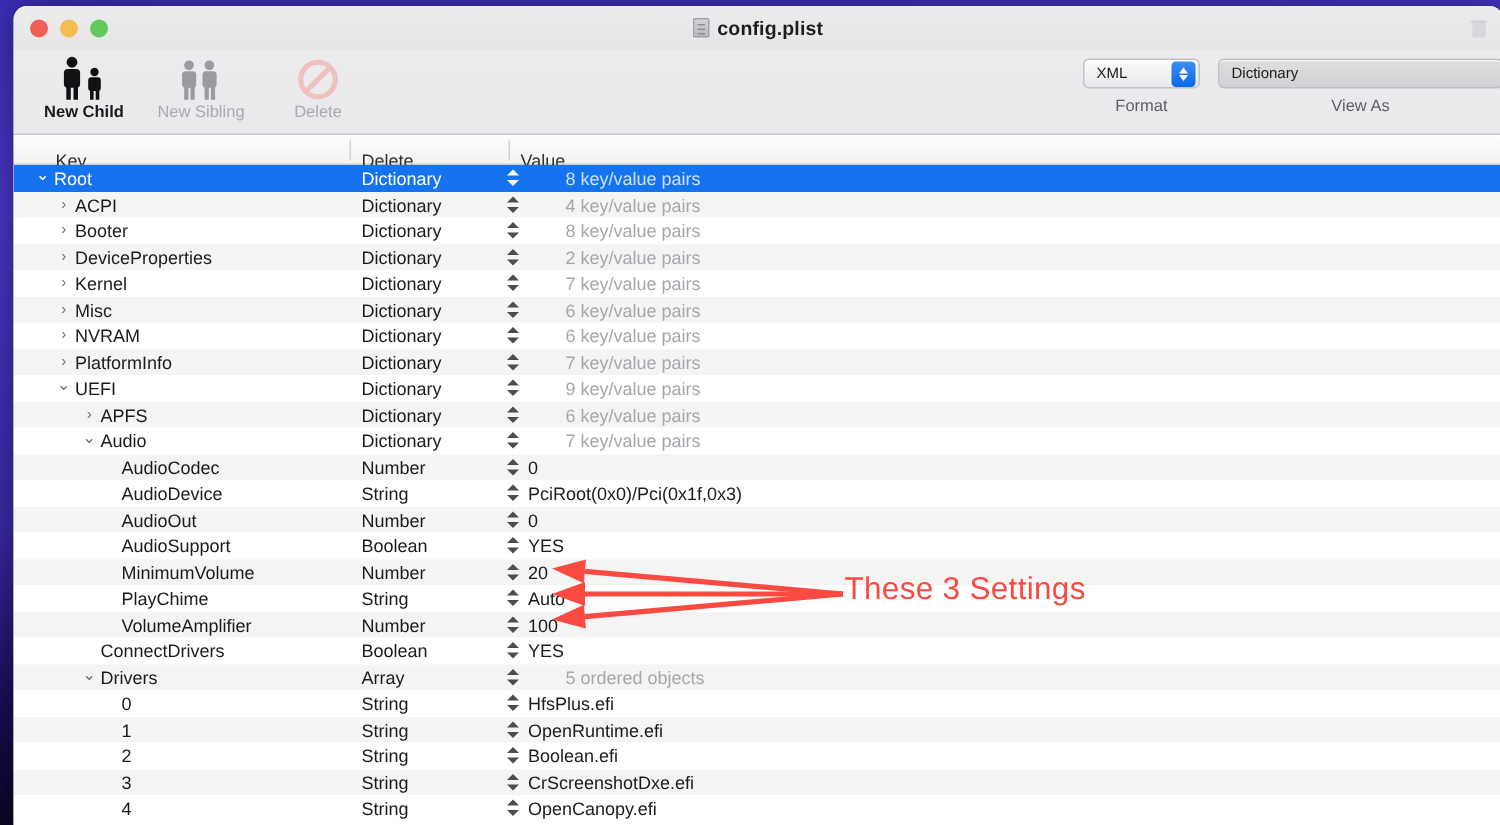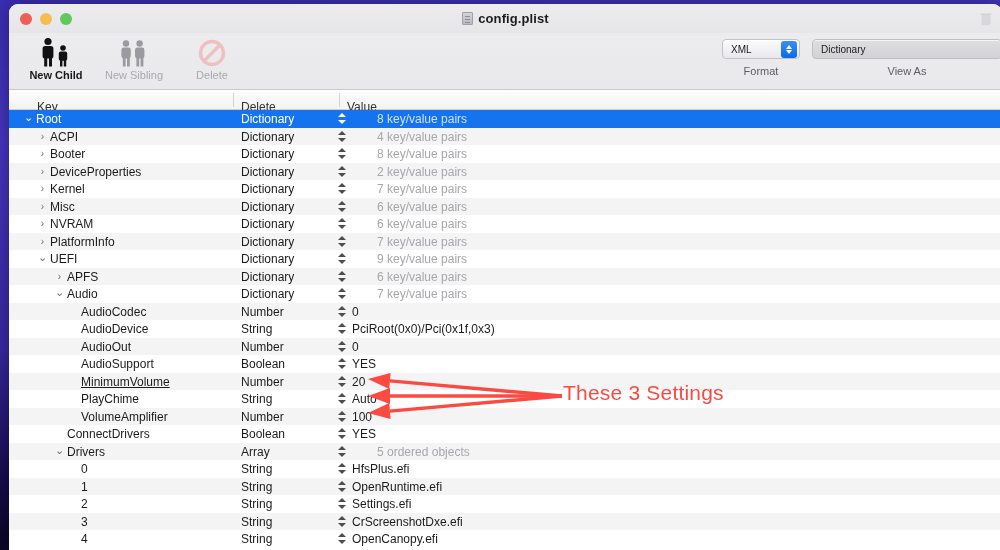--- a/index.html
+++ b/index.html
@@ -540,21 +540,21 @@
         <div class="row even">
           <span class="cell-key" style="left: 72px;">AudioSupport</span>
           <span class="cell-class">Boolean</span>
           <span class="cell-step">
             <span class="s up"></span>
             <span class="s down"></span>
           </span>
           <span class="cell-value">YES</span>
         </div>
         <div class="row odd">
-          <span class="cell-key" style="left: 72px; text-decoration: underline;">MinimumVolume</span>
+          <span class="cell-key" style="left: 72px;">MinimumVolume</span>
           <span class="cell-class">Number</span>
           <span class="cell-step">
             <span class="s up"></span>
             <span class="s down"></span>
           </span>
           <span class="cell-value">20</span>
         </div>
         <div class="row even">
           <span class="cell-key" style="left: 72px;">PlayChime</span>
           <span class="cell-class">String</span>
@@ -610,21 +610,21 @@
           </span>
           <span class="cell-value">OpenRuntime.efi</span>
         </div>
         <div class="row even">
           <span class="cell-key" style="left: 72px;">2</span>
           <span class="cell-class">String</span>
           <span class="cell-step">
             <span class="s up"></span>
             <span class="s down"></span>
           </span>
-          <span class="cell-value">Settings.efi</span>
+          <span class="cell-value">Boolean.efi</span>
         </div>
         <div class="row odd">
           <span class="cell-key" style="left: 72px;">3</span>
           <span class="cell-class">String</span>
           <span class="cell-step">
             <span class="s up"></span>
             <span class="s down"></span>
           </span>
           <span class="cell-value">CrScreenshotDxe.efi</span>
         </div>

